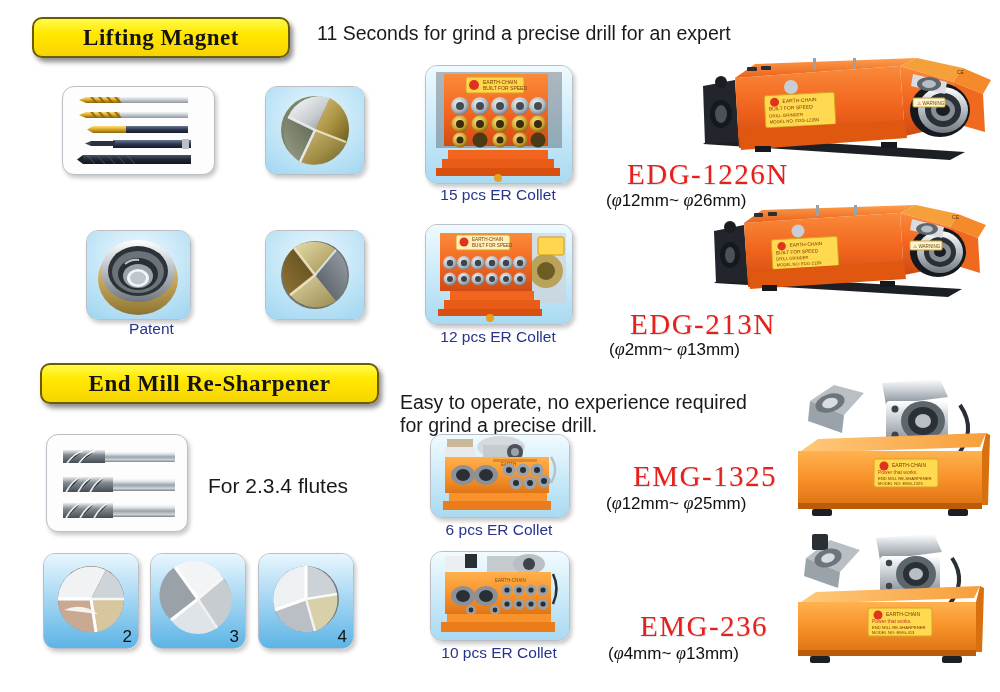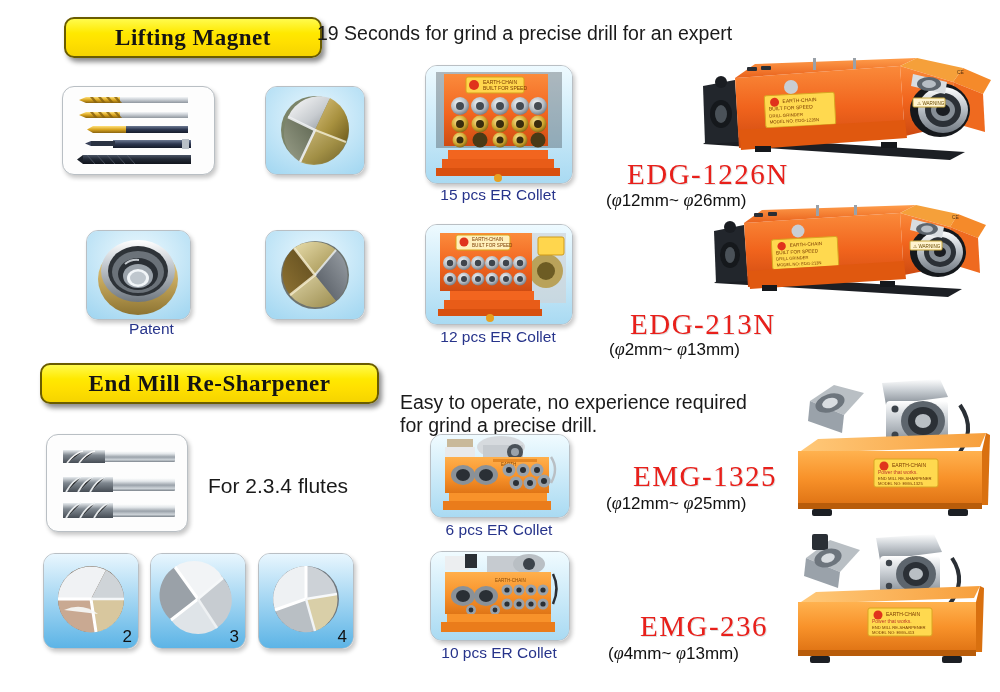--- a/index.html
+++ b/index.html
@@ -102,25 +102,25 @@
     font-family: "Liberation Sans", sans-serif;
   }
 
   .machine { position: absolute; }
 
   svg { display: block; }
 </style>
 </head>
 <body>
 
-<div class="banner" style="left:64px; top:17px; width:254px; height:37px;">
+<div class="banner" style="left:32px; top:17px; width:254px; height:37px;">
   <span class="banner-label" style="font-size:23px;">Lifting Magnet</span>
 </div>
 
-<div class="headline" style="left:317px; top:22px; width:520px;">19 Seconds for grind a precise drill for an expert</div>
+<div class="headline" style="left:317px; top:22px; width:520px;">11 Seconds for grind a precise drill for an expert</div>
 
 <div class="frame white" style="left:62px; top:86px; width:151px; height:87px;">
   <svg width="151" height="87" viewBox="0 0 151 87">
     <defs>
       <linearGradient id="steel1" x1="0" y1="0" x2="0" y2="1">
         <stop offset="0%" stop-color="#f3f5f7"></stop>
         <stop offset="45%" stop-color="#c9ced4"></stop>
         <stop offset="100%" stop-color="#8f969e"></stop>
       </linearGradient>
       <linearGradient id="gold1" x1="0" y1="0" x2="0" y2="1">

